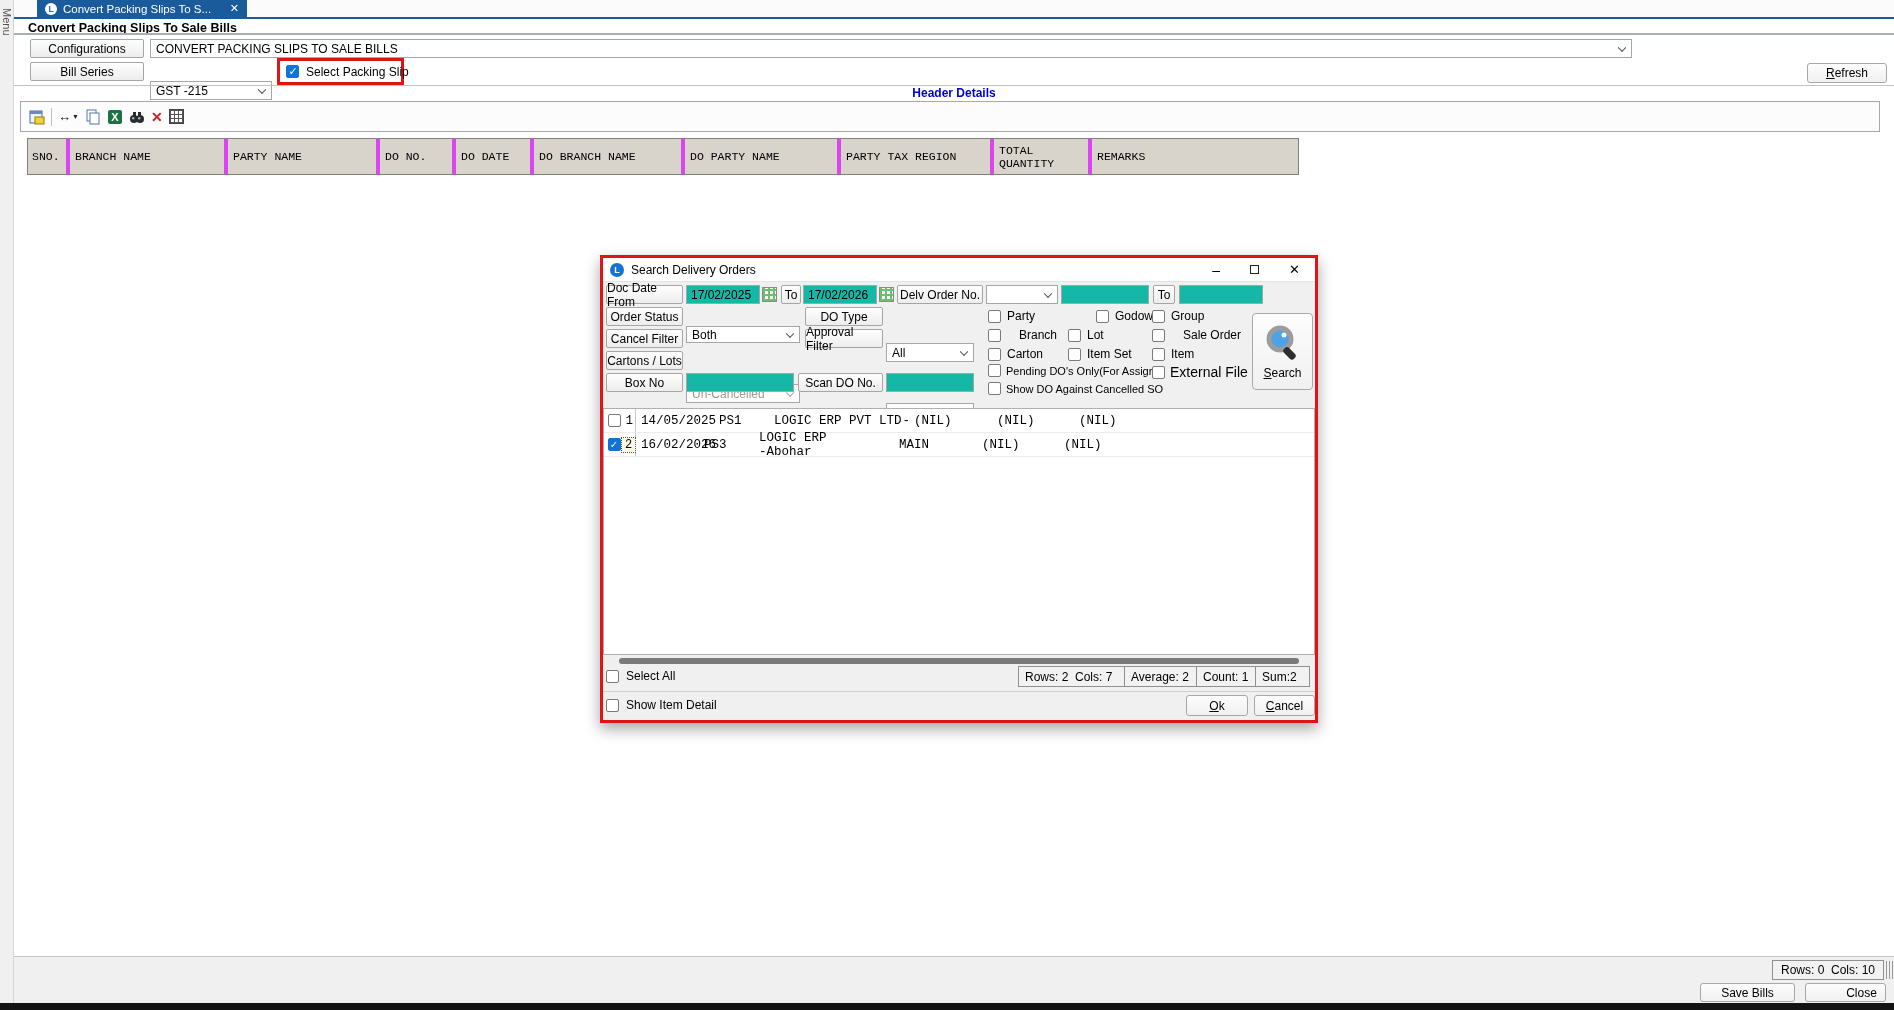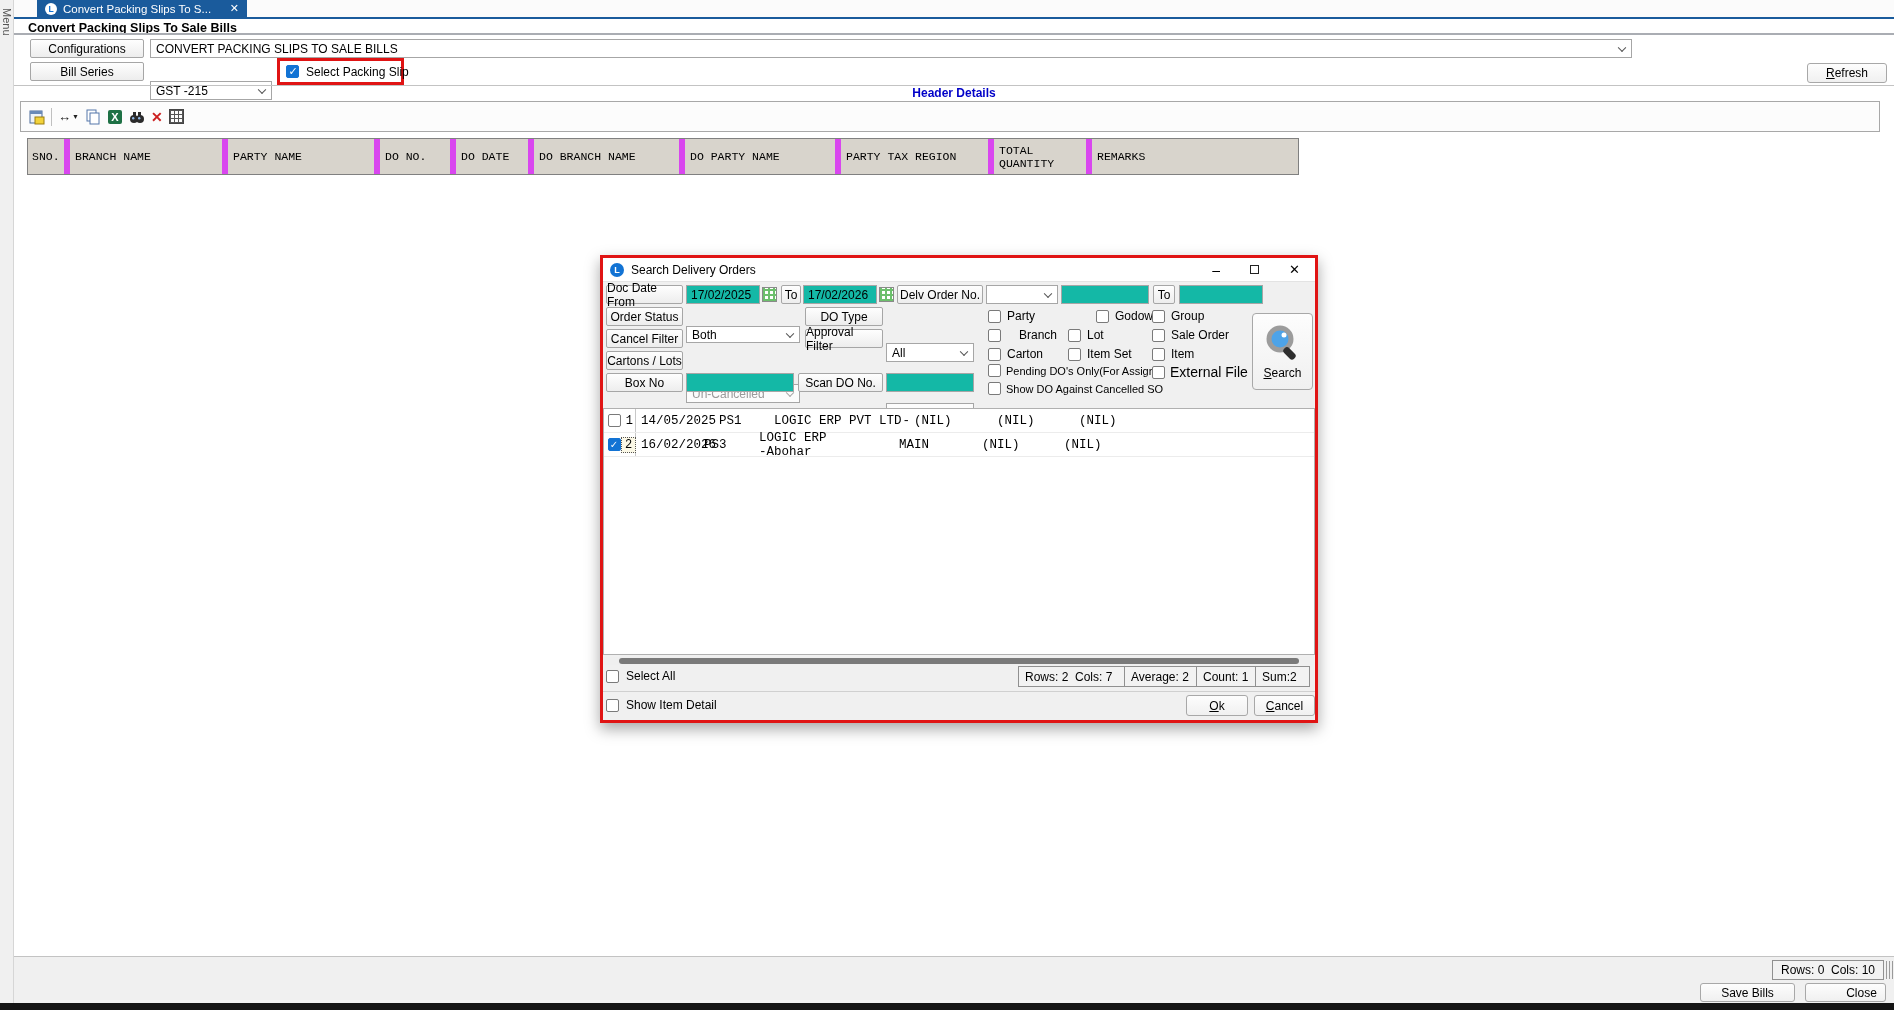--- a/index.html
+++ b/index.html
@@ -28,21 +28,21 @@
           border-right:1.6px solid #555; border-bottom:1.6px solid #555;
           transform:translateY(-70%) rotate(45deg); }
   .cb { width:13px; height:13px; border:1px solid #7a7a7a; border-radius:2px; background:#fff; display:inline-block; flex:none; position:relative; }
   .cb.checked { background:#1273d4; border-color:#1273d4; }
   .cb.checked::after { content:"✓"; position:absolute; left:1.5px; top:-1px; color:#fff; font-size:11px; }
   .cal { width:15px; height:15px; border:1px solid #8a8a8a; background:#fff;
     background-image: repeating-linear-gradient(0deg,#6cbf6c 0 2px,transparent 2px 5px),
                       repeating-linear-gradient(90deg,#6cbf6c 0 2px,transparent 2px 5px); }
   .ulf::first-letter { text-decoration: underline; }
   .statcell { border:1px solid #909090; background:#f2f2f2; display:flex; align-items:center; padding:0 6px; white-space:pre; font-size:12px; }
-  .gridline { border-right:6px solid #d946ef; }
+  .gridline { border-right:4px solid #d946ef; }
   .dlg-grid-row { display:flex; align-items:center; border-bottom:1px solid #ececec; height:24px; font-family:"Liberation Mono","DejaVu Sans Mono",monospace; font-size:12.5px; }
   .grip { width:8px; height:18px;
     background: repeating-linear-gradient(90deg,#9a9a9a 0 1px,transparent 1px 3px); }
 </style>
 </head>
 <body>
 
 <div class="abs" style="left:0;top:0;width:14px;height:1003px;background:#f0f0f0;border-right:1px solid #d6d6d6;">
   <span style="writing-mode:vertical-rl;color:#555;font-size:11px;position:absolute;top:8px;left:1px;">Menu</span>
 </div>
@@ -271,21 +271,21 @@
       </div>
 
     <div class="abs" style="left:385px;top:70px;display:flex;gap:18px;align-items:center;">
         <span class="cb"></span>
         <span>Branch</span>
       </div>
     <div class="abs" style="left:465px;top:70px;display:flex;gap:6px;align-items:center;">
         <span class="cb"></span>
         <span>Lot</span>
       </div>
-    <div class="abs" style="left:549px;top:70px;display:flex;gap:6px;align-items:center;">
+    <div class="abs" style="left:549px;top:70px;display:flex;gap:18px;align-items:center;">
         <span class="cb"></span>
         <span>Sale Order</span>
       </div>
 
     <div class="abs" style="left:385px;top:89px;display:flex;gap:6px;align-items:center;">
         <span class="cb"></span>
         <span>Carton</span>
       </div>
     <div class="abs" style="left:465px;top:89px;display:flex;gap:6px;align-items:center;">
         <span class="cb"></span>

